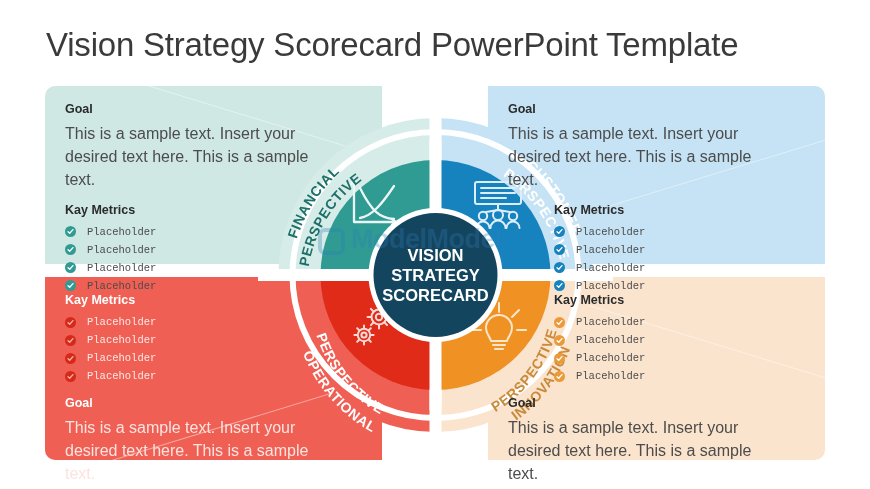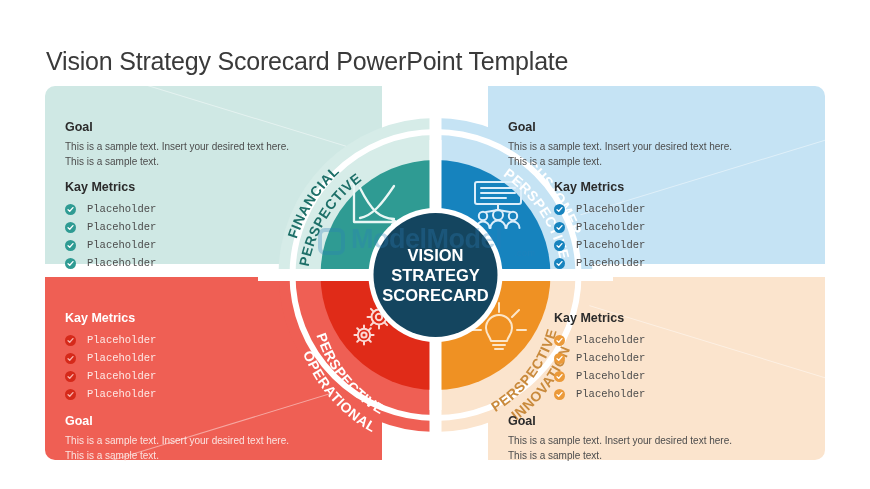--- a/index.html
+++ b/index.html
@@ -12,32 +12,31 @@
   #slide {
     position: relative;
     width: 870px; height: 489px;
     background: #ffffff;
   }
 
   
   #title {
     position: absolute;
     left: 46px; top: 26px;
-    font-size: 25px;
+    font-size: 33px;
     font-weight: 400;
     color: #3a3a3a;
     letter-spacing: -0.2px;
     white-space: nowrap;
-    margin-top: 21px;
   }
 
   
   .panel {
     position: absolute;
-    padding: 34px 20px 14px 20px;
+    padding: 16px 20px 14px 20px;
   }
   #panel-tl {
     left: 45px; top: 86px; width: 337px; height: 178px;
     background: #cfe8e4;
     border-radius: 10px 0 0 0;
   }
   #panel-tr {
     left: 488px; top: 86px; width: 337px; height: 178px;
     background: #c5e3f4;
     border-radius: 0 10px 0 0;
@@ -72,21 +71,21 @@
   .blk { position: relative; z-index: 2; }
   .blk + .blk { margin-top: 11px; }
 
   .h-goal, .h-metrics {
     font-size: 12.5px;
     font-weight: bold;
     color: #2b2b2b;
     margin-bottom: 6px;
   }
   .body-text {
-    font-size: 10px;
+    font-size: 16px;
     line-height: 1.45;
     color: #4c4c4c;
     max-width: 244px;
   }
   .light .h-goal, .light .h-metrics { color: #ffffff; }
   .light .body-text { color: #fbe3e0; }
 
   ul.metrics { list-style: none; font-family: Liberation Mono, monospace; }
   ul.metrics li {
     display: flex; align-items: center;

